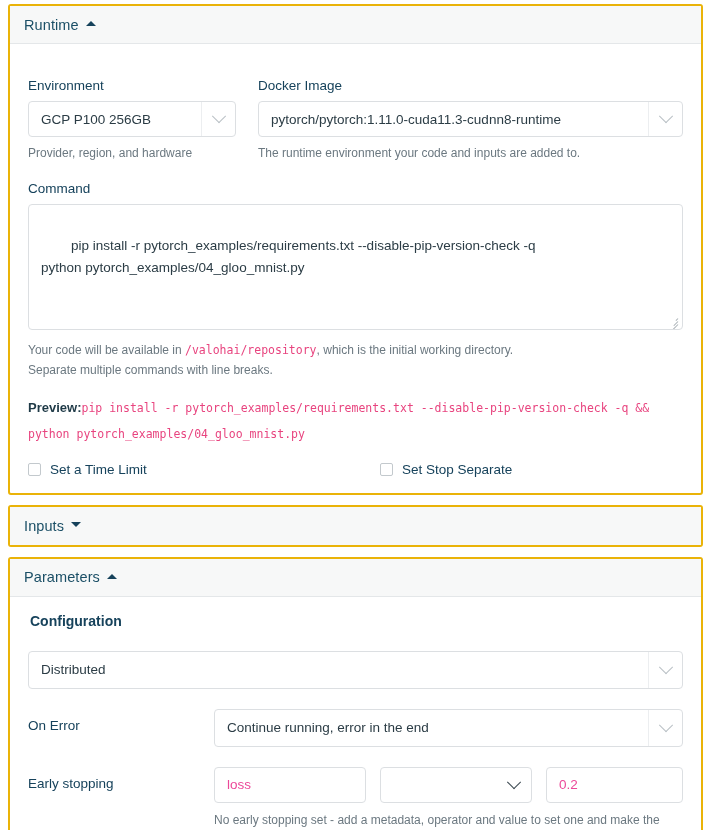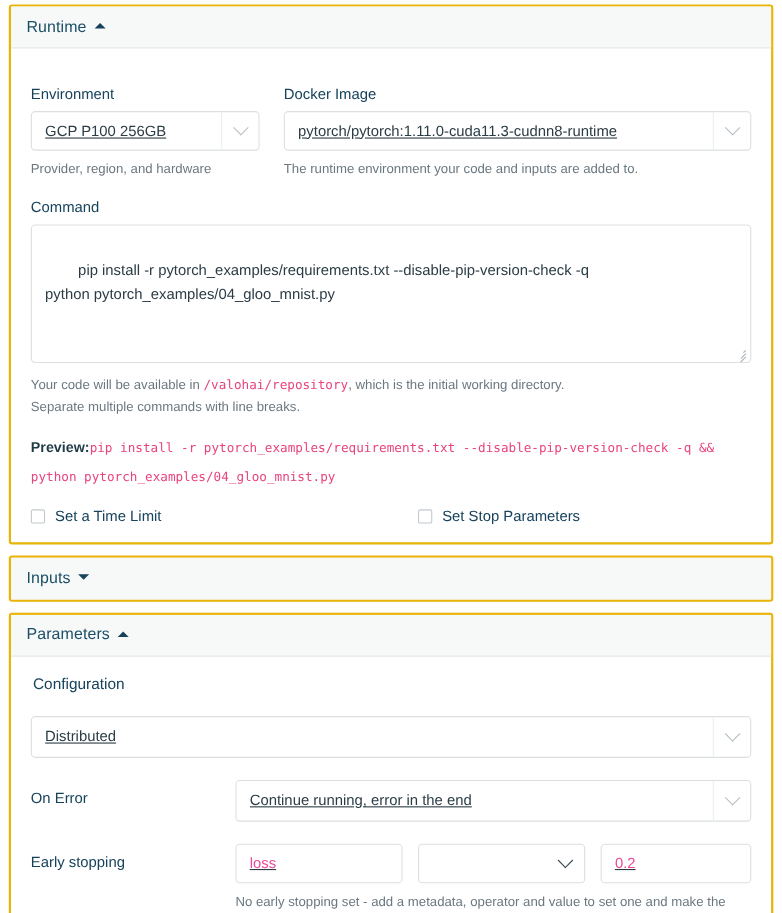--- a/index.html
+++ b/index.html
@@ -77,21 +77,20 @@
     height: 36px;
     border: 1px solid #dcdfe2;
     border-radius: 4px;
     background: #fff;
     display: flex;
     align-items: center;
     font-size: 13.5px;
     color: #2b3c45;
     padding: 0 12px;
     position: relative;
-    text-decoration: underline;
   }
   .control .val { flex: 1; white-space: nowrap; overflow: hidden; text-overflow: ellipsis; }
   .control .placeholder { flex: 1; color: #ec4899; }
   .select-arrow {
     width: 34px;
     height: 100%;
     display: flex;
     align-items: center;
     justify-content: center;
     border-left: 1px solid #eceef0;
@@ -167,21 +166,21 @@
     border: 1px solid #c3c9cd;
     border-radius: 2px;
     background: #fff;
     margin-right: 9px;
   }
   .check-label { font-size: 13.5px; color: #16425b; }
 
   
   .section-title {
     font-size: 14px;
-    font-weight: normal;
+    font-weight: bold;
     color: #16425b;
     margin: 2px 0 22px 2px;
   }
   .param-row { display: flex; margin-bottom: 20px; }
   .param-label {
     width: 186px;
     font-size: 13.5px;
     color: #16425b;
     padding-top: 9px;
     flex-shrink: 0;
@@ -250,21 +249,21 @@
         <span class="preview-label">Preview:</span><span class="code-pink">pip install -r pytorch_examples/requirements.txt --disable-pip-version-check -q &amp;&amp; python pytorch_examples/04_gloo_mnist.py</span>
       </div>
 
       <div class="check-row">
         <div class="check-item first">
           <span class="cbox"></span>
           <span class="check-label">Set a Time Limit</span>
         </div>
         <div class="check-item">
           <span class="cbox"></span>
-          <span class="check-label">Set Stop Parameters</span>
+          <span class="check-label">Set Stop Separate</span>
         </div>
       </div>
 
     </div>
   </section>
 
   <section class="panel collapsed">
     <div class="panel-head">
       <span class="panel-head-title">Inputs</span>
       <span class="caret down"></span>

